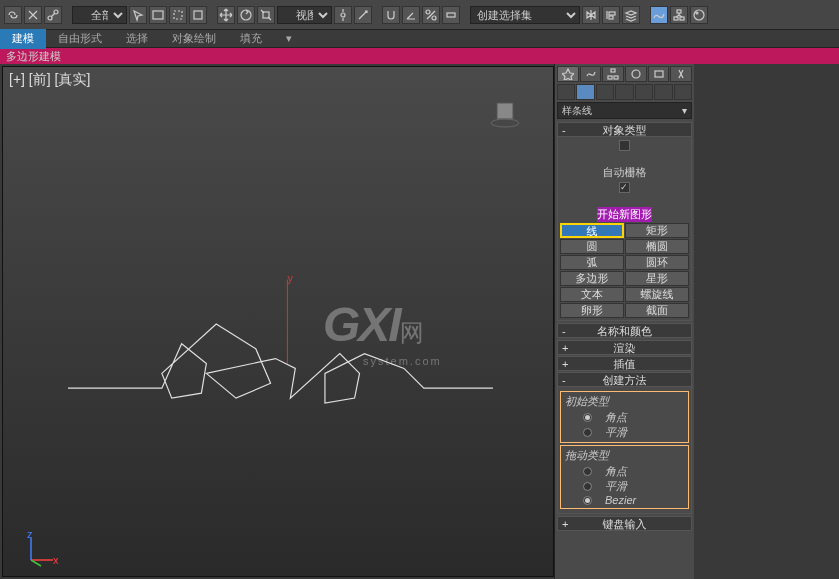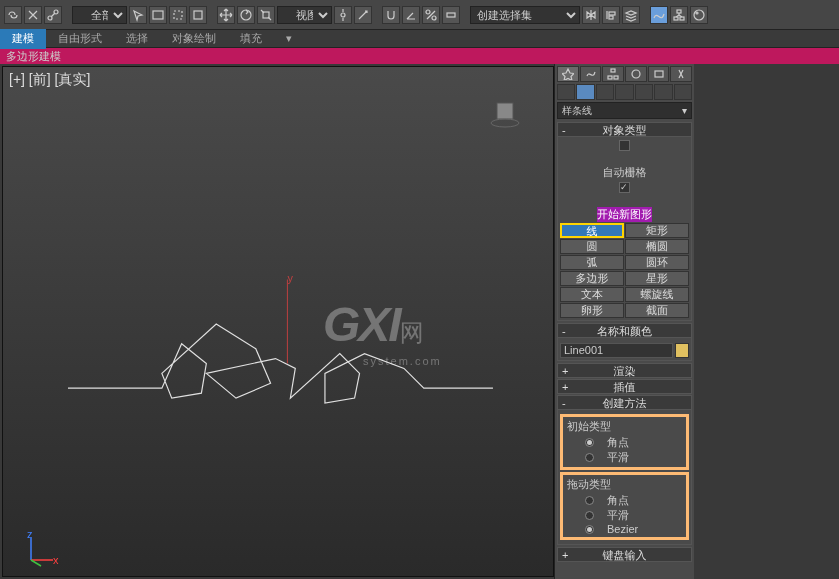--- a/index.html
+++ b/index.html
@@ -40,21 +40,21 @@
   .chk-row { display:flex; align-items:center; gap:14px; font-size:11px; padding:1px 0;flex-direction:column; }
   .chk { width:11px; height:11px; background:#333; border:1px solid #666; }
   .chk.on::after { content:"✓"; font-size:9px; color:#ccc; display:block; line-height:9px; }
   .new-shape { flex:1; height:15px; background:#a21caf; color:#fff; text-align:center; line-height:15px; font-size:11px; }
   .btn-grid { display:grid; grid-template-columns:1fr 1fr; gap:1px; }
   .shape-btn { height:15px; background:#5a5a5a; border:1px solid #333; text-align:center; line-height:13px; font-size:11px; color:#ddd; }
   .shape-btn.sel { background:#3278b8; color:#fff; border:2px solid #ffd400; }
   .name-row { display:flex; gap:2px; margin-top:3px; }
   .name-input { flex:1; height:15px; background:#333; border:1px solid #555; color:#ccc; font-size:11px; padding:0 3px; line-height:13px; }
   .color-sw { width:14px; height:15px; background:#e0c060; border:1px solid #333; }
-  .radio-group { padding:2px 4px; border:3px solid #fdba74; margin:2px 0; font-size:11px; }
+  .radio-group { padding:2px 4px; border:1px solid #fdba74; margin:2px 0; font-size:11px;font-style:italic; }
   .radio-group .ttl { margin-bottom:1px; }
   .radio-row { display:flex; align-items:center; gap:13px; padding-left:18px; }
   .radio { width:9px; height:9px; border:1px solid #888; border-radius:50%; background:#333; }
   .radio.on::after { content:""; display:block; width:5px; height:5px; background:#ccc; border-radius:50%; margin:1px; }
   .spacer { width:145px; background:#393939; }
   svg.icn { width:14px; height:14px; }
   svg.icn path, svg.icn line, svg.icn circle, svg.icn rect { stroke:#ccc; stroke-width:1.2; fill:none; }
 </style>
 </head>
 <body>
@@ -301,26 +301,20 @@
           <div class="shape-btn">文本</div>
           <div class="shape-btn">螺旋线</div>
           <div class="shape-btn">卵形</div>
           <div class="shape-btn">截面</div>
         </div>
       </div>
     </div>
 
     <div class="rollout">
       <div class="roll-head"><span class="pm">-</span><span>名称和颜色</span></div>
-      <div class="roll-body">
-        <div class="name-row">
-          <div class="name-input">Line001</div>
-          <div class="color-sw"></div>
-        </div>
-      </div>
     </div>
 
     <div class="roll-head"><span class="pm">+</span><span>渲染</span></div>
     <div class="roll-head" style="margin-top:1px"><span class="pm">+</span><span>插值</span></div>
 
     <div class="rollout" style="margin-top:1px">
       <div class="roll-head"><span class="pm">-</span><span>创建方法</span></div>
       <div class="roll-body">
         <div class="radio-group">
           <div class="ttl">初始类型</div>

